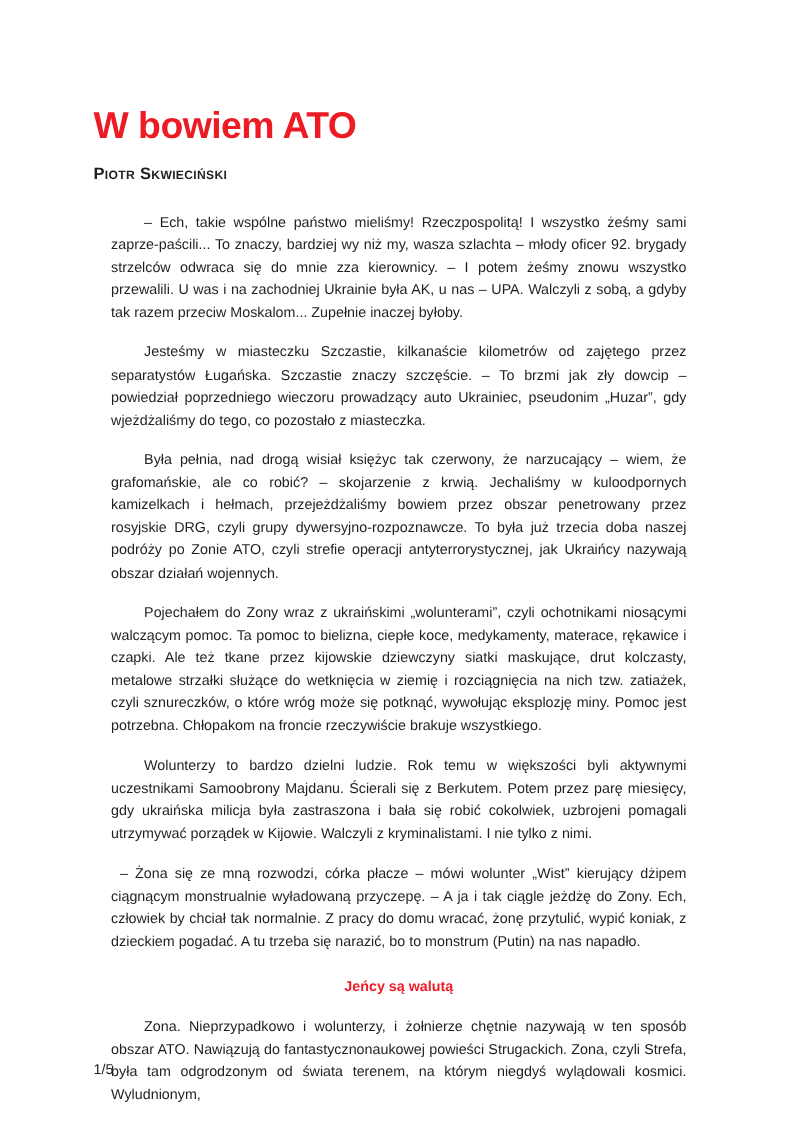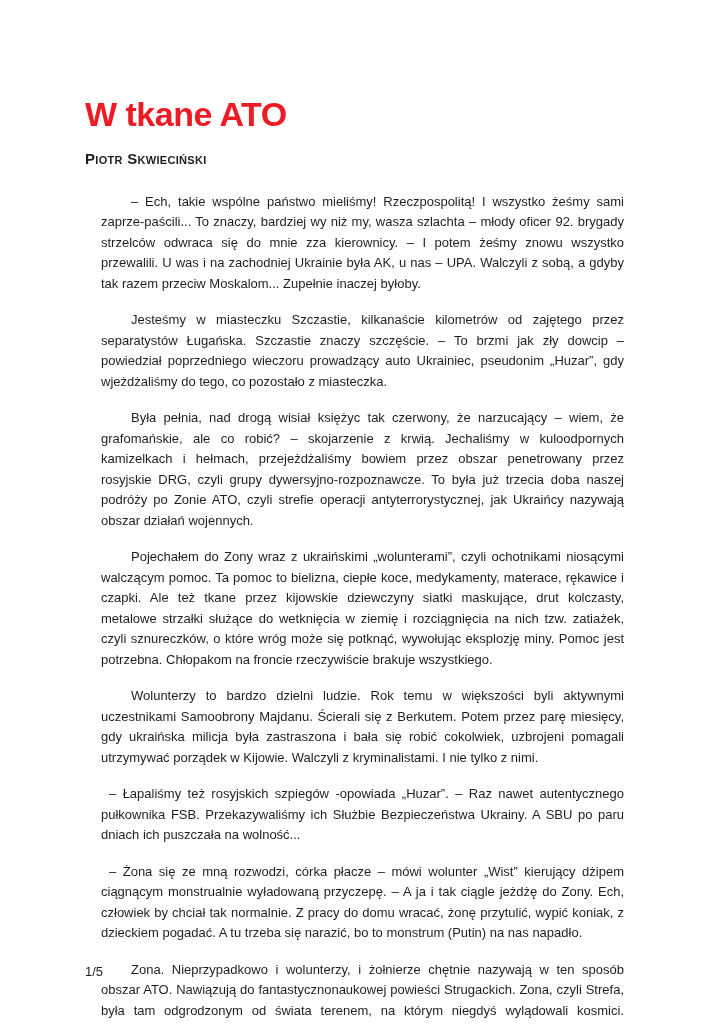--- a/index.html
+++ b/index.html
@@ -57,32 +57,32 @@
     font-size: 13px;
     color: #1f1f1f;
     text-align: center;
   }
 </style>
 </head>
 <body>
 
 <div class="page">
 
-  <h1 class="doc-title">W tkane ATO</h1>
+  <h1 class="doc-title">W bowiem ATO</h1>
 
   <div class="doc-author">Piotr Skwieciński</div>
 
   <p class="para indent">– Ech, takie wspólne państwo mieliśmy! Rzeczpospolitą! I wszystko żeśmy sami zaprze-paścili... To znaczy, bardziej wy niż my, wasza szlachta – młody oficer 92. brygady strzelców odwraca się do mnie zza kierownicy. – I potem żeśmy znowu wszystko przewalili. U was i na zachodniej Ukrainie była AK, u nas – UPA. Walczyli z sobą, a gdyby tak razem przeciw Moskalom... Zupełnie inaczej byłoby.</p>
   <p class="para indent">Jesteśmy w miasteczku Szczastie, kilkanaście kilometrów od zajętego przez separatystów Ługańska. Szczastie znaczy szczęście. – To brzmi jak zły dowcip – powiedział poprzedniego wieczoru prowadzący auto Ukrainiec, pseudonim „Huzar”, gdy wjeżdżaliśmy do tego, co pozostało z miasteczka.</p>
   <p class="para indent">Była pełnia, nad drogą wisiał księżyc tak czerwony, że narzucający – wiem, że grafomańskie, ale co robić? – skojarzenie z krwią. Jechaliśmy w kuloodpornych kamizelkach i hełmach, przejeżdżaliśmy bowiem przez obszar penetrowany przez rosyjskie DRG, czyli grupy dywersyjno-rozpoznawcze. To była już trzecia doba naszej podróży po Zonie ATO, czyli strefie operacji antyterrorystycznej, jak Ukraińcy nazywają obszar działań wojennych.</p>
 
 
   <p class="para indent">Pojechałem do Zony wraz z ukraińskimi „wolunterami”, czyli ochotnikami niosącymi walczącym pomoc. Ta pomoc to bielizna, ciepłe koce, medykamenty, materace, rękawice i czapki. Ale też tkane przez kijowskie dziewczyny siatki maskujące, drut kolczasty, metalowe strzałki służące do wetknięcia w ziemię i rozciągnięcia na nich tzw. zatiażek, czyli sznureczków, o które wróg może się potknąć, wywołując eksplozję miny. Pomoc jest potrzebna. Chłopakom na froncie rzeczywiście brakuje wszystkiego.</p>
   <p class="para indent">Wolunterzy to bardzo dzielni ludzie. Rok temu w większości byli aktywnymi uczestnikami Samoobrony Majdanu. Ścierali się z Berkutem. Potem przez parę miesięcy, gdy ukraińska milicja była zastraszona i bała się robić cokolwiek, uzbrojeni pomagali utrzymywać porządek w Kijowie. Walczyli z kryminalistami. I nie tylko z nimi.</p>
-  <p class="para dash">– Łapaliśmy też rosyjskich szpiegów -opowiada „Huzar”. – Raz nawet autentycznego pułkownika FSB. Przekazywaliśmy ich Służbie Bezpieczeństwa Ukrainy. A SBU po paru dniach ich puszczała na wolność...</p>
   <p class="para dash">– Żona się ze mną rozwodzi, córka płacze – mówi wolunter „Wist” kierujący dżipem ciągnącym monstrualnie wyładowaną przyczepę. – A ja i tak ciągle jeżdżę do Zony. Ech, człowiek by chciał tak normalnie. Z pracy do domu wracać, żonę przytulić, wypić koniak, z dzieckiem pogadać. A tu trzeba się narazić, bo to monstrum (Putin) na nas napadło.</p>
 
+  <h2 class="section-heading">Jeńcy są walutą</h2>
 
   <p class="para indent">Zona. Nieprzypadkowo i wolunterzy, i żołnierze chętnie nazywają w ten sposób obszar ATO. Nawiązują do fantastycznonaukowej powieści Strugackich. Zona, czyli Strefa, była tam odgrodzonym od świata terenem, na którym niegdyś wylądowali kosmici. Wyludnionym,</p>
 
   <div class="page-footer">1/5</div>
 
 </div>
 
 </body></html>

